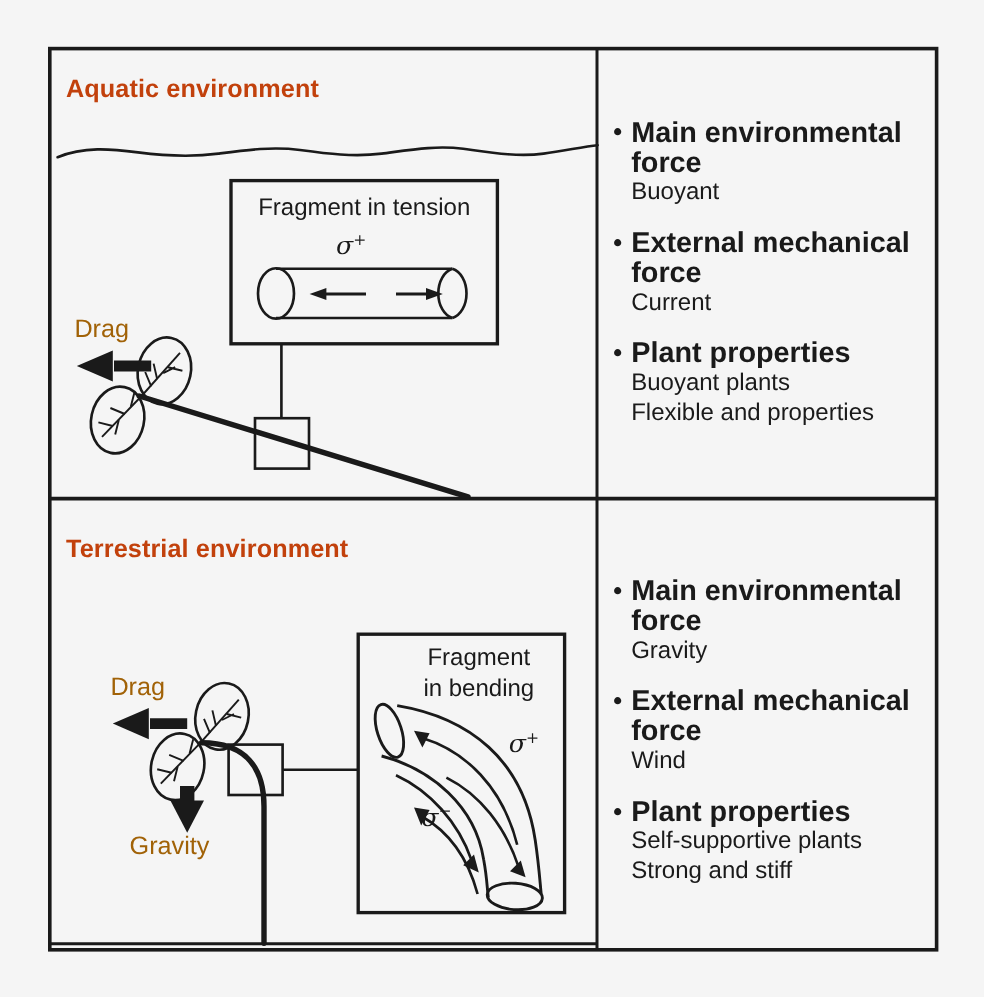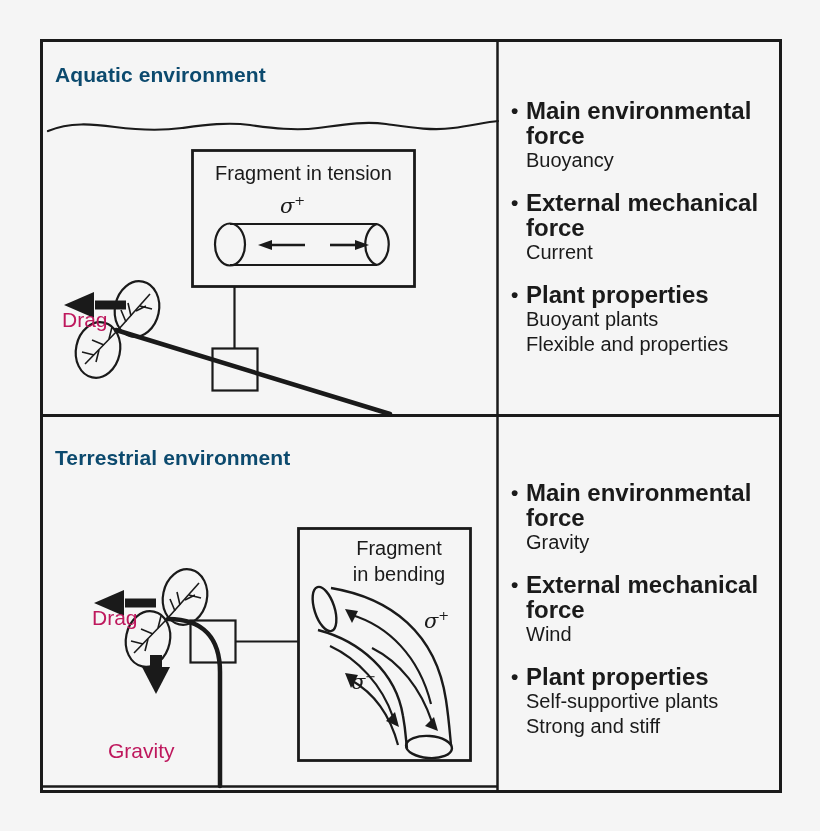--- a/index.html
+++ b/index.html
@@ -24,21 +24,21 @@
     left: 0;
     top: 0;
     width: 820px;
     height: 831px;
   }
   .panel-title {
     position: absolute;
     font-weight: bold;
     font-size: 21px;
     letter-spacing: 0.1px;
-    color: #0c4a6e;
+    color: #c2410c;
     white-space: nowrap;
   }
   #aquatic-title { left: 55px; top: 63px; }
   #terrestrial-title { left: 55px; top: 446px; }
 
   .bullet-list {
     position: absolute;
     width: 280px;
   }
   #aquatic-list { left: 511px; top: 98px; }
@@ -78,23 +78,22 @@
     text-align: center;
     color: #1a1a1a;
     white-space: pre-line;
   }
   #tension-label { left: 196px; top: 160px; width: 215px; }
   #bending-label { left: 316px; top: 535px; width: 166px; }
 
   .force-label {
     position: absolute;
     font-size: 21px;
-    color: #be185d;
+    color: #a16207;
     white-space: nowrap;
-    margin-top: 45px;
   }
   #aq-drag-label { left: 62px; top: 263px; }
   #te-drag-label { left: 92px; top: 561px; }
   #te-gravity-label { left: 108px; top: 694px; }
 
   .sigma {
     position: absolute;
     font-family: "DejaVu Serif", serif;
     font-style: italic;
     font-size: 21px;
@@ -237,21 +236,21 @@
   <div class="sigma" id="tension-sigma"><span>σ</span><sup>+</sup></div>
 
   <div class="sigma" id="bend-sigma-plus"><span>σ</span><sup>+</sup></div>
 
   <div class="sigma" id="bend-sigma-minus"><span>σ</span><sup>−</sup></div>
 
   <div class="bullet-list" id="aquatic-list">
     <div class="bullet-group">
       <span class="bullet-dot">•</span>
       <div class="bullet-head">Main environmental force</div>
-      <div class="bullet-sub">Buoyancy</div>
+      <div class="bullet-sub">Buoyant</div>
     </div>
     <div class="bullet-group">
       <span class="bullet-dot">•</span>
       <div class="bullet-head">External mechanical force</div>
       <div class="bullet-sub">Current</div>
     </div>
     <div class="bullet-group">
       <span class="bullet-dot">•</span>
       <div class="bullet-head">Plant properties</div>
       <div class="bullet-sub">Buoyant plants

